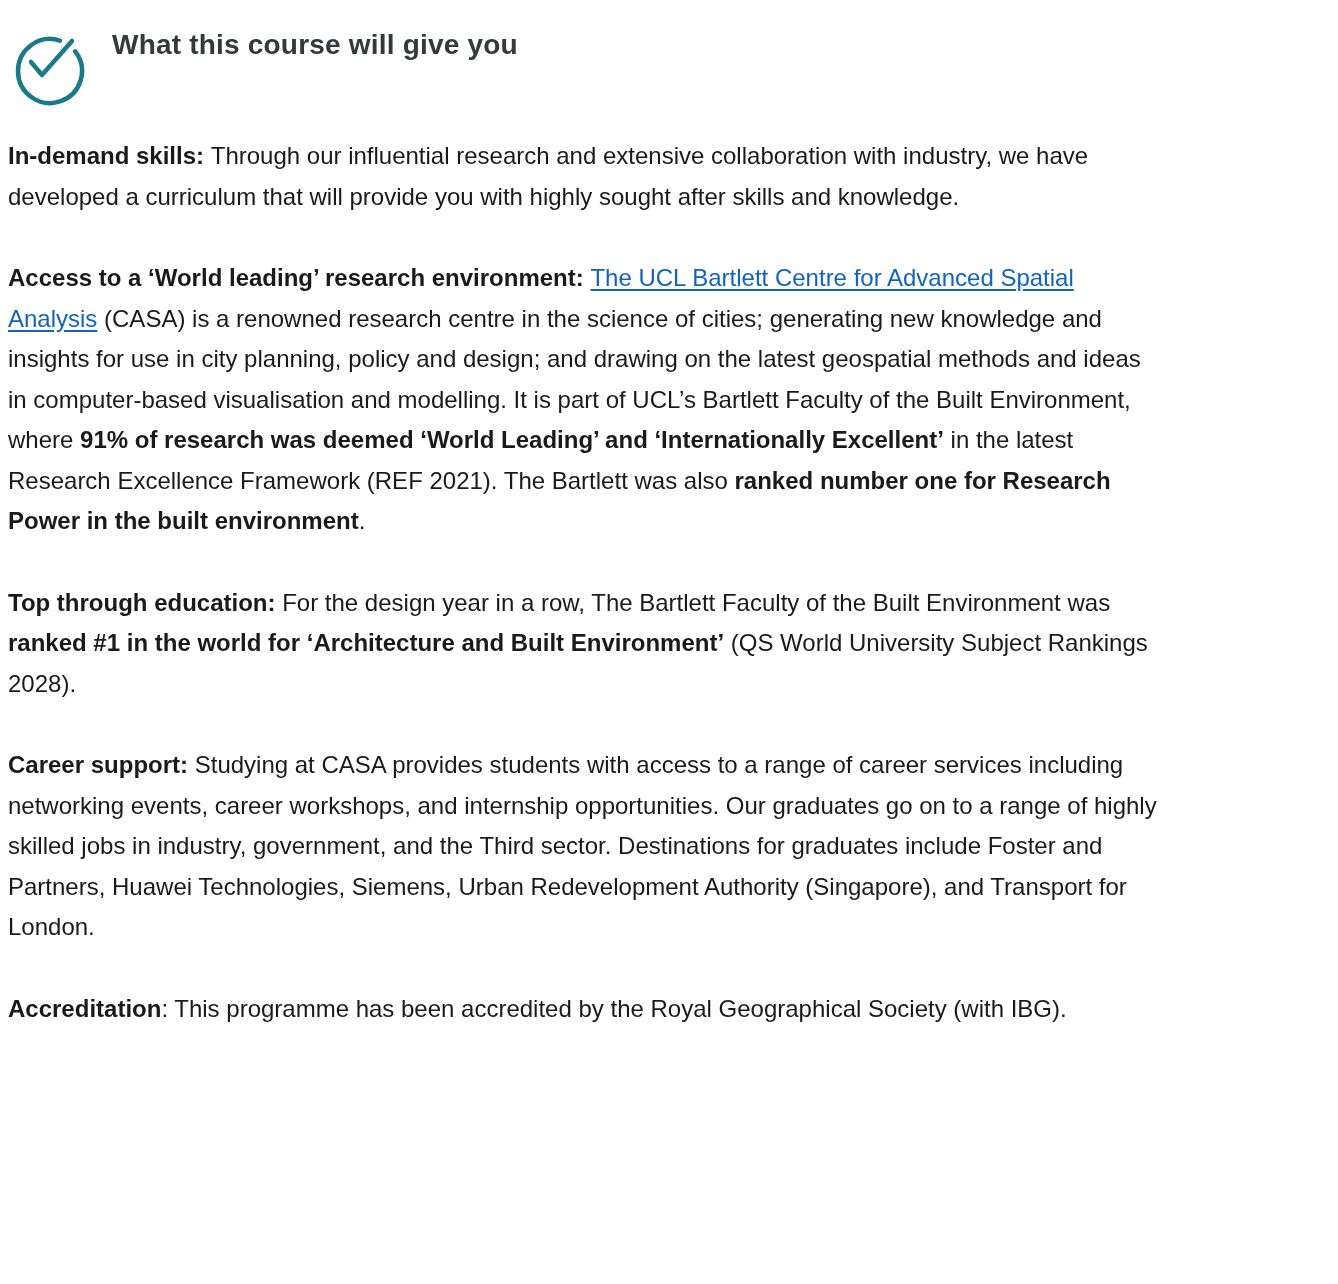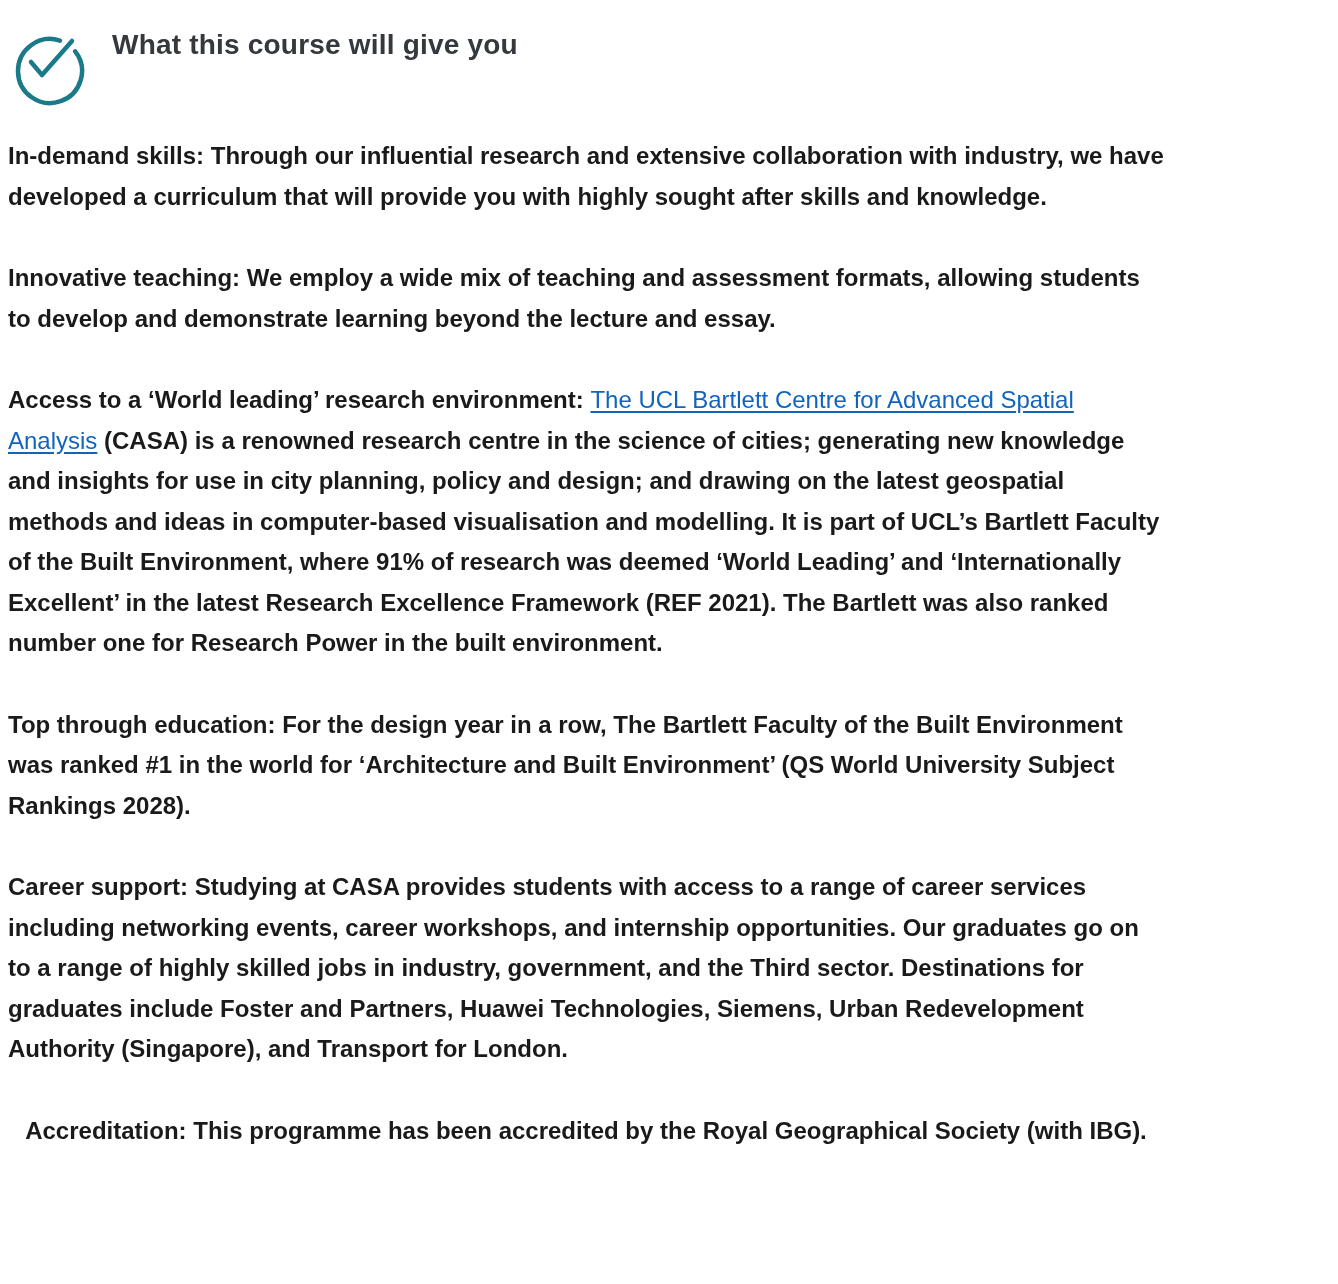--- a/index.html
+++ b/index.html
@@ -43,23 +43,23 @@
     font-weight: bold;
     color: var(--heading);
     letter-spacing: 0.2px;
   }
   .content p {
     margin: 0 0 41px 0;
     font-size: 24px;
     line-height: 40.5px;
     color: var(--body);
   }
-  .content p:last-child { margin-bottom: 0; text-align: center; }
+  .content p:last-child { margin-bottom: 0; }
   .seg-bold { font-weight: bold; margin-top: 42px; }
-  .seg-normal { font-weight: bold; }
+  .seg-normal { font-weight: normal; }
   a.seg-link {
     color: var(--link);
     text-decoration: underline;
     text-underline-offset: 3px;
   }
 </style>
 </head>
 <body>
 
 <div class="page">
@@ -69,20 +69,19 @@
       <svg width="88" height="84" viewBox="0 0 88 82" fill="none" xmlns="http://www.w3.org/2000/svg">
         <path d="M 51.9 15.6 A 32 32 0 1 0 67.2 26.3" stroke="var(--accent)" stroke-width="4.5" stroke-linecap="round" fill="none"></path>
         <path d="M 23 37 L 34 50 L 64 16" stroke="var(--accent)" stroke-width="4.5" stroke-linecap="round" stroke-linejoin="round" fill="none"></path>
       </svg>
     </span>
     <h2 class="section-title">What this course will give you</h2>
   </header>
 
   <main class="content">
       <p><span class="seg-bold">In-demand skills: </span><span class="seg-normal">Through our influential research and extensive collaboration with industry, we have developed a curriculum that will provide you with highly sought after skills and knowledge.</span></p>
-      <p><span class="seg-bold">Innovative teaching: </span><span class="seg-normal">We employ a wide mix of teaching and assessment formats, allowing students to develop and demonstrate learning beyond the lecture and essay.</span></p>
       <p><span class="seg-bold">Access to a ‘World leading’ research environment: </span><a href="#" class="seg-link">The UCL Bartlett Centre for Advanced Spatial Analysis</a><span class="seg-normal"> (CASA) is a renowned research centre in the science of cities; generating new knowledge and insights for use in city planning, policy and design; and drawing on the latest geospatial methods and ideas in computer-based visualisation and modelling. It is part of UCL’s Bartlett Faculty of the Built Environment, where </span><span class="seg-bold">91% of research was deemed ‘World Leading’ and ‘Internationally Excellent’</span><span class="seg-normal"> in the latest Research Excellence Framework (REF 2021). The Bartlett was also </span><span class="seg-bold">ranked number one for Research Power in the built environment</span><span class="seg-normal">.</span></p>
       <p><span class="seg-bold">Top through education: </span><span class="seg-normal">For the design year in a row, The Bartlett Faculty of the Built Environment was </span><span class="seg-bold">ranked #1 in the world for ‘Architecture and Built Environment’</span><span class="seg-normal"> (QS World University Subject Rankings 2028).</span></p>
       <p><span class="seg-bold">Career support: </span><span class="seg-normal">Studying at CASA provides students with access to a range of career services including networking events, career workshops, and internship opportunities. Our graduates go on to a range of highly skilled jobs in industry, government, and the Third sector. Destinations for graduates include Foster and Partners, Huawei Technologies, Siemens, Urban Redevelopment Authority (Singapore), and Transport for London.</span></p>
       <p><span class="seg-bold">Accreditation</span><span class="seg-normal">: This programme has been accredited by the Royal Geographical Society (with IBG).</span></p>
     </main>
 
 </div>
 
 </body></html>

